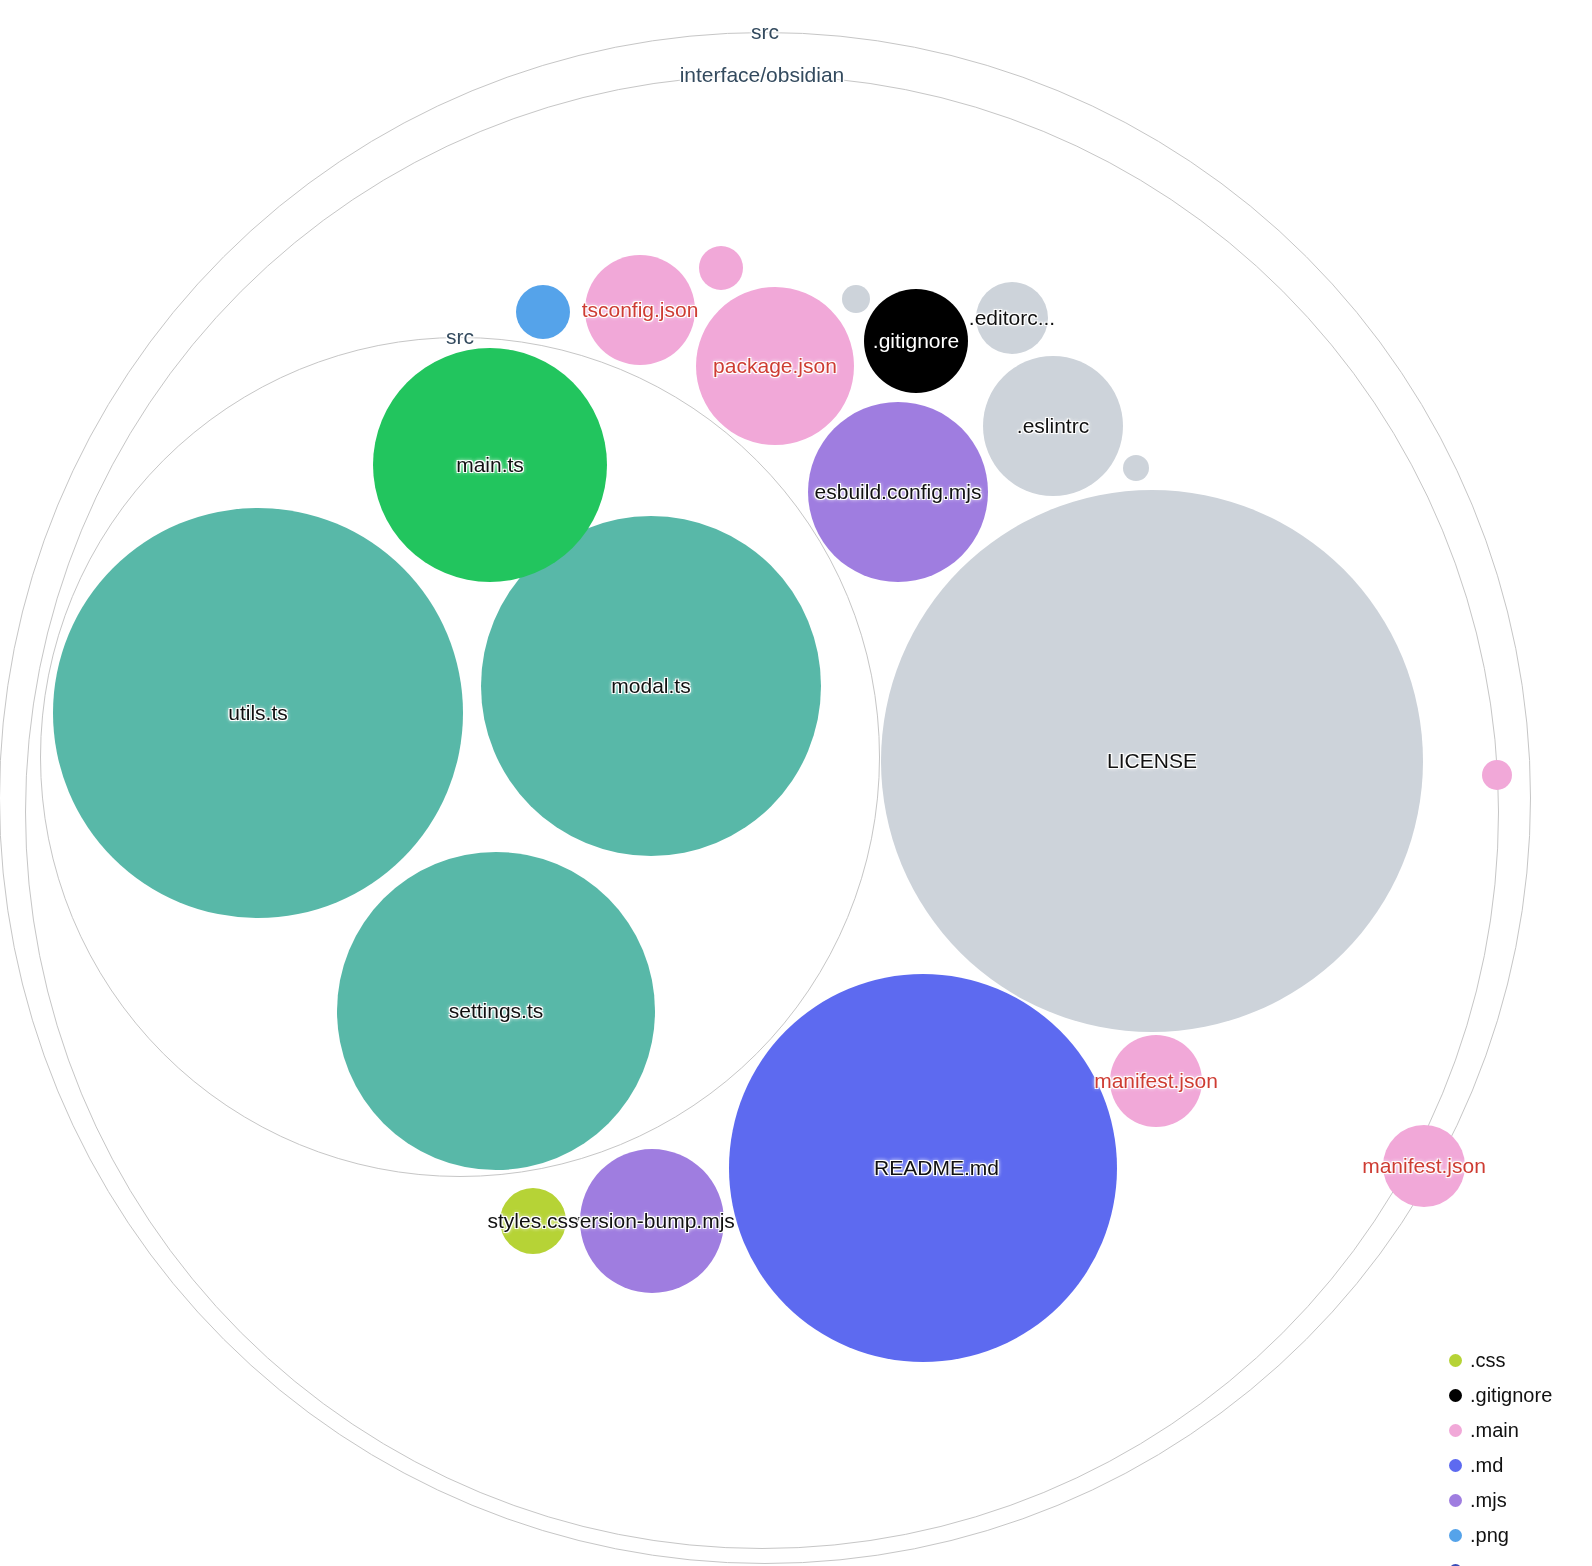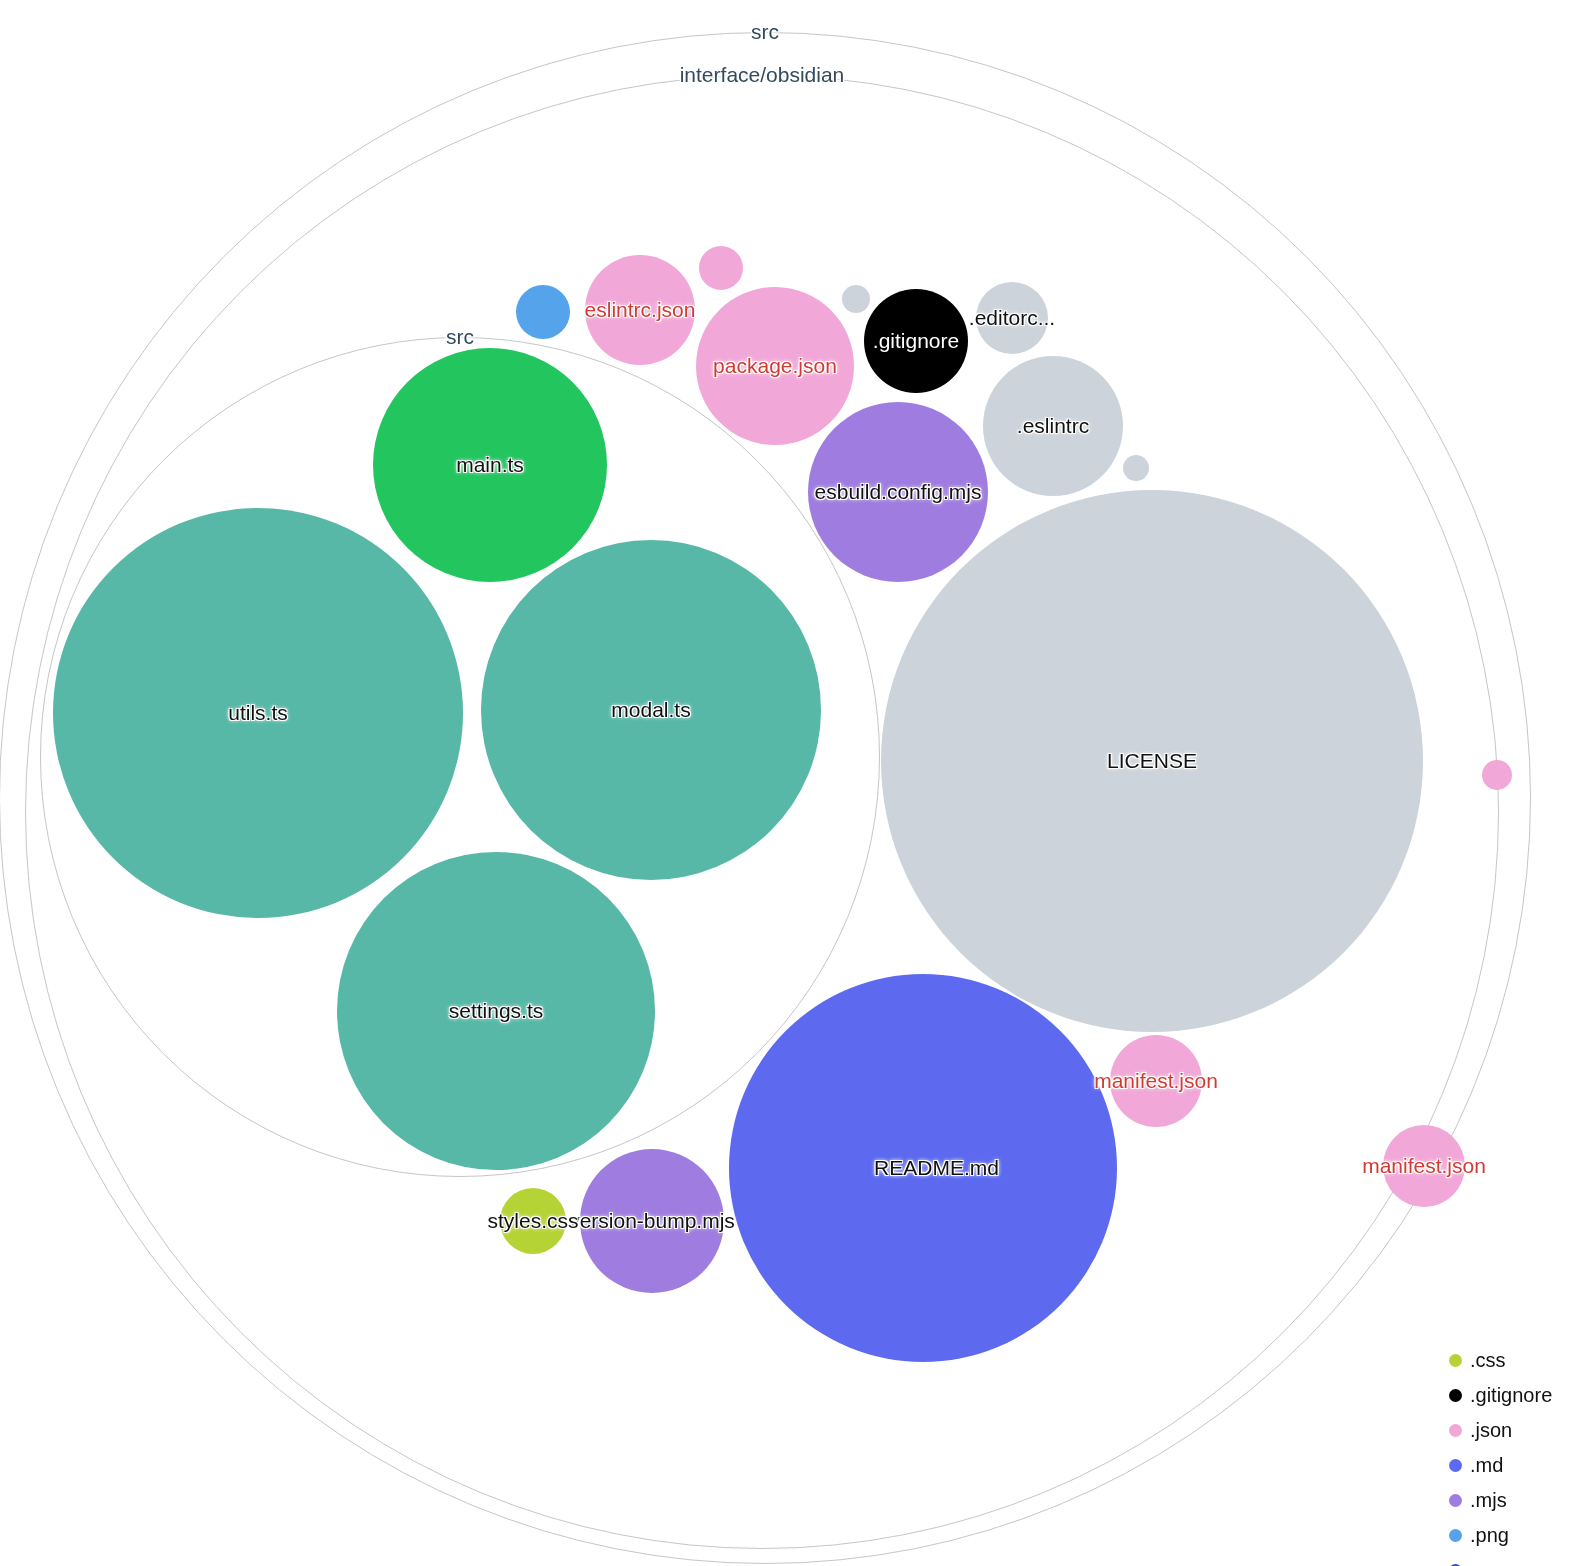--- a/index.html
+++ b/index.html
@@ -87,32 +87,32 @@
       </div>
       <div class="circle file" style="left: 881px; top: 490px; width: 542px; height: 542px; background: rgb(205, 211, 218);">
         <span class="lbl" style="color: rgb(17, 17, 17);">LICENSE</span>
       </div>
       <div class="circle file" style="left: 729px; top: 974px; width: 388px; height: 388px; background: rgb(93, 106, 240);">
         <span class="lbl" style="color: rgb(17, 17, 17); margin-left: 27px;">README.md</span>
       </div>
       <div class="circle file" style="left: 53px; top: 508px; width: 410px; height: 410px; background: rgb(88, 184, 168);">
         <span class="lbl" style="color: rgb(17, 17, 17);">utils.ts</span>
       </div>
-      <div class="circle file" style="left: 481px; top: 540px; width: 340px; height: 340px; background: rgb(88, 184, 168);">
+      <div class="circle file" style="left: 481px; top: 516px; width: 340px; height: 340px; background: rgb(88, 184, 168);">
         <span class="lbl" style="color: rgb(17, 17, 17);">modal.ts</span>
       </div>
       <div class="circle file" style="left: 337px; top: 852px; width: 318px; height: 318px; background: rgb(88, 184, 168);">
         <span class="lbl" style="color: rgb(17, 17, 17);">settings.ts</span>
       </div>
       <div class="circle file" style="left: 373px; top: 348px; width: 234px; height: 234px; background: #22c55e;">
         <span class="lbl" style="color: rgb(17, 17, 17);">main.ts</span>
       </div>
       <div class="circle file" style="left: 516px; top: 285px; width: 54px; height: 54px; background: rgb(85, 163, 234);"></div>
       <div class="circle file" style="left: 585px; top: 255px; width: 110px; height: 110px; background: rgb(241, 168, 216);">
-        <span class="lbl" style="color: rgb(206, 60, 51);">eslintrc.json</span>
+        <span class="lbl" style="color: rgb(206, 60, 51);">tsconfig.json</span>
       </div>
       <div class="circle file" style="left: 699px; top: 246px; width: 44px; height: 44px; background: rgb(241, 168, 216);"></div>
       <div class="circle file" style="left: 696px; top: 287px; width: 158px; height: 158px; background: rgb(241, 168, 216);">
         <span class="lbl" style="color: rgb(206, 60, 51);">package.json</span>
       </div>
       <div class="circle file" style="left: 842px; top: 285px; width: 28px; height: 28px; background: rgb(205, 211, 218);"></div>
       <div class="circle file" style="left: 864px; top: 289px; width: 104px; height: 104px; background: rgb(0, 0, 0);">
         <span class="lbl no-halo" style="color: rgb(255, 255, 255);">.gitignore</span>
       </div>
       <div class="circle file" style="left: 976px; top: 282px; width: 72px; height: 72px; background: rgb(205, 211, 218);">
@@ -143,21 +143,21 @@
       <div class="legend-row">
         <span class="legend-dot" style="background: rgb(182, 211, 54);"></span>
         <span class="legend-label">.css</span>
       </div>
       <div class="legend-row">
         <span class="legend-dot" style="background: rgb(0, 0, 0);"></span>
         <span class="legend-label">.gitignore</span>
       </div>
       <div class="legend-row">
         <span class="legend-dot" style="background: rgb(241, 168, 216);"></span>
-        <span class="legend-label">.json</span>
+        <span class="legend-label">.main</span>
       </div>
       <div class="legend-row">
         <span class="legend-dot" style="background: rgb(93, 106, 240);"></span>
         <span class="legend-label">.md</span>
       </div>
       <div class="legend-row">
         <span class="legend-dot" style="background: rgb(159, 125, 224);"></span>
         <span class="legend-label">.mjs</span>
       </div>
       <div class="legend-row">

